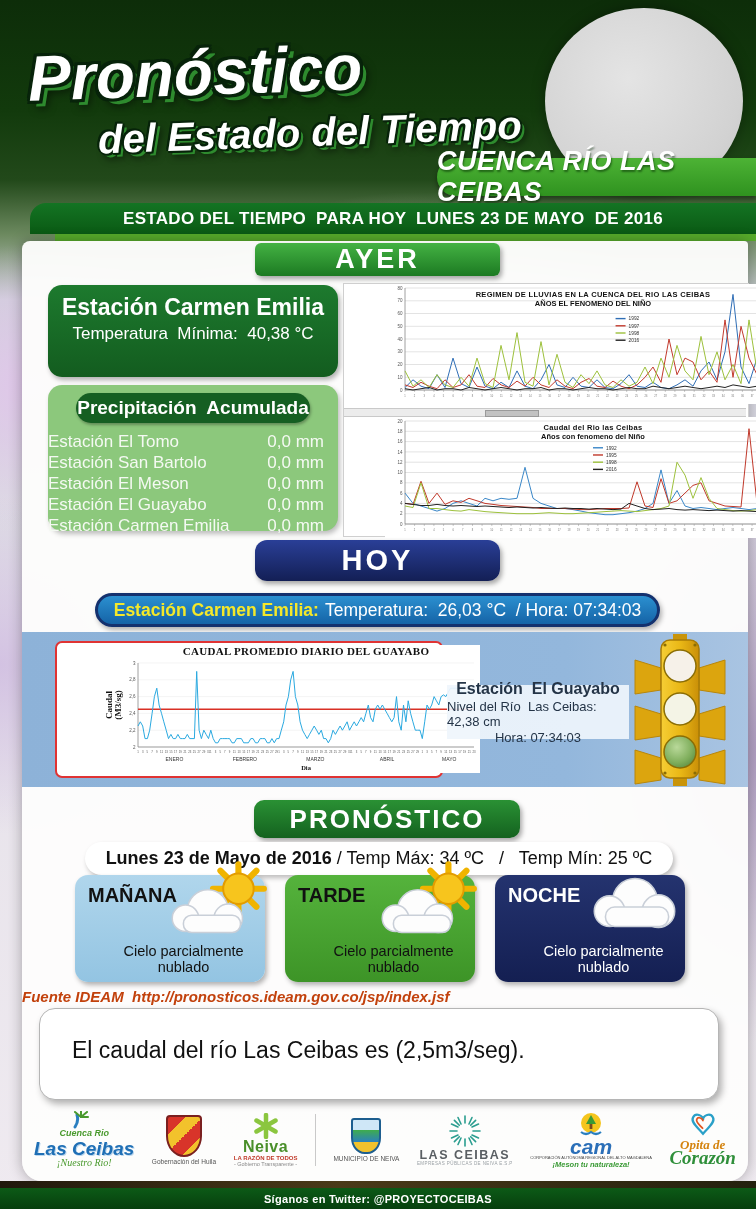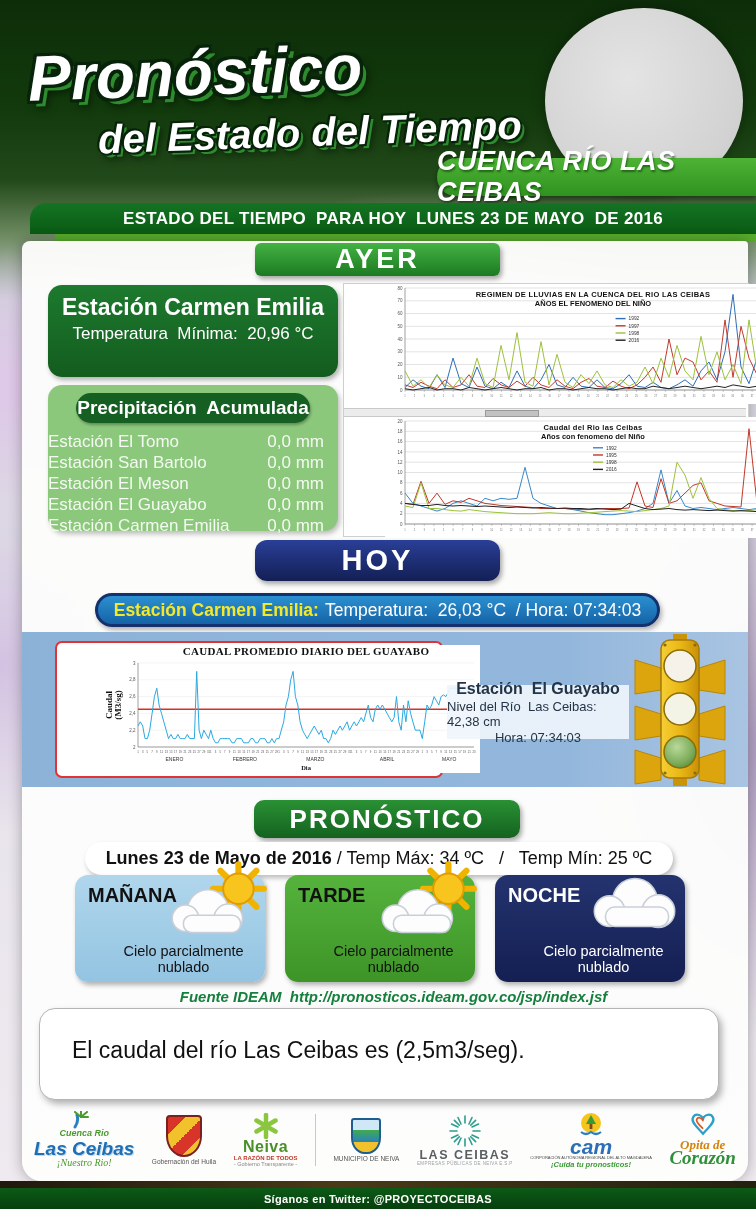--- a/index.html
+++ b/index.html
@@ -72,21 +72,21 @@
   .date-bar{position:absolute;left:63px;top:601px;width:588px;height:33px;background:#fff;border-radius:17px;
     display:flex;align-items:center;justify-content:center;box-shadow:2px 3px 5px rgba(0,0,0,.25);font-size:18px;color:#111;}
   .date-bar .bd{font-weight:bold;}
   .card{position:absolute;top:634px;width:190px;height:107px;border-radius:13px;box-shadow:2px 3px 5px rgba(0,0,0,.3);}
   .card .ct{position:absolute;left:13px;top:9px;font-size:20px;font-weight:bold;}
   .card .cc{position:absolute;bottom:7px;left:0;right:0;text-align:center;font-size:14.5px;padding-left:27px;}
   .card .ic{position:absolute;right:-6px;top:-14px;}
   .card-manana{left:53px;background:linear-gradient(180deg,#b0d6ec,#93c4e2);color:#111;}
   .card-tarde{left:263px;background:linear-gradient(180deg,#55b33c,#3d9427);color:#111;}
   .card-noche{left:473px;background:linear-gradient(180deg,#24336f,#141f52);color:#fff;}
-  .fuente{position:absolute;left:0;right:0;top:747px;text-align:center;font-size:15px;font-style:italic;font-weight:bold;color:#15803d;margin-left:17px;}
+  .fuente{position:absolute;left:0;right:0;top:747px;text-align:left;font-size:15px;font-style:italic;font-weight:bold;color:#c2410c;}
   
   .msg-box{position:absolute;left:17px;top:767px;width:678px;height:90px;background:#fff;border:1px solid #b5b5b5;border-radius:16px;
     box-shadow:3px 4px 7px rgba(0,0,0,.3);}
   .msg-box span{position:absolute;left:32px;top:28px;font-size:23px;color:#111;}
   
   .foot{position:absolute;left:12px;top:862px;width:702px;height:74px;display:flex;align-items:center;justify-content:space-between;}
   .logo{display:flex;flex-direction:column;align-items:center;justify-content:center;text-align:center;line-height:1.05;}
   .lg1 .a{color:#4a9a2e;font-style:italic;font-weight:bold;font-size:9px;}
   .lg1 .b{color:#1f6fb5;font-style:italic;font-weight:bold;font-size:19px;text-shadow:1px 1px 0 #bcd7ee;}
   .lg1 .c{color:#4a9a2e;font-style:italic;font-size:10px;font-family:"Liberation Serif",serif;}
@@ -124,21 +124,21 @@
   <span class="pre">ESTADO DEL TIEMPO  PARA HOY  LUNES 23 DE MAYO  DE 2016</span>
 </div>
 <div class="estado-strip"></div>
 
 <div class="panel">
 
   <div class="pill ayer-pill">AYER</div>
 
   <div class="station-box">
     <div class="t">Estación Carmen Emilia</div>
-    <div class="l pre">Temperatura  Mínima:  20,96 °C</div>
+    <div class="l pre">Temperatura  Mínima:  40,38 °C</div>
   </div>
 
   <div class="precip-box">
     <div class="precip-pill pre">Precipitación  Acumulada</div>
     <div class="p-rows">
       <div class="p-row">
         <span>Estación El Tomo</span>
         <span>0,0 mm</span>
       </div>
       <div class="p-row">
@@ -698,21 +698,21 @@
     </div>
     <div class="logo lg6">
       <svg width="26" height="26" viewBox="0 0 26 26">
         <circle cx="13" cy="11" r="10" fill="#f5c51d"></circle>
         <polygon points="13,3 18,12 8,12" fill="#3a9a35"></polygon>
         <rect x="11.6" y="12" width="2.8" height="5" fill="#7a4a1e"></rect>
         <path d="M3 20 Q8 24 13 20 Q18 24 23 20" stroke="#2a7fc0" stroke-width="2.2" fill="none"></path>
       </svg>
       <span class="cam">cam</span>
       <span class="s1">CORPORACIÓN AUTÓNOMA REGIONAL DEL ALTO MAGDALENA</span>
-      <span class="s2">¡Cuida tu pronosticos!</span>
+      <span class="s2">¡Meson tu naturaleza!</span>
     </div>
     <div class="logo lg7">
       <svg width="30" height="26" viewBox="0 0 24 20">
         <path d="M12 6 C12 2 6 0 4 4 C2 8 8 12 12 17 C16 12 22 8 20 4 C18 0 12 2 12 6 Z" fill="none" stroke="#2aa0c8" stroke-width="1.8"></path>
         <path d="M12 7 C12 4.5 8 3 7 5.5 C6 8 10 10.5 12 13" fill="none" stroke="#e0551f" stroke-width="1.4"></path>
       </svg>
       <span class="a">Opita de</span>
       <span class="b">Corazón</span>
     </div>
   </div>

